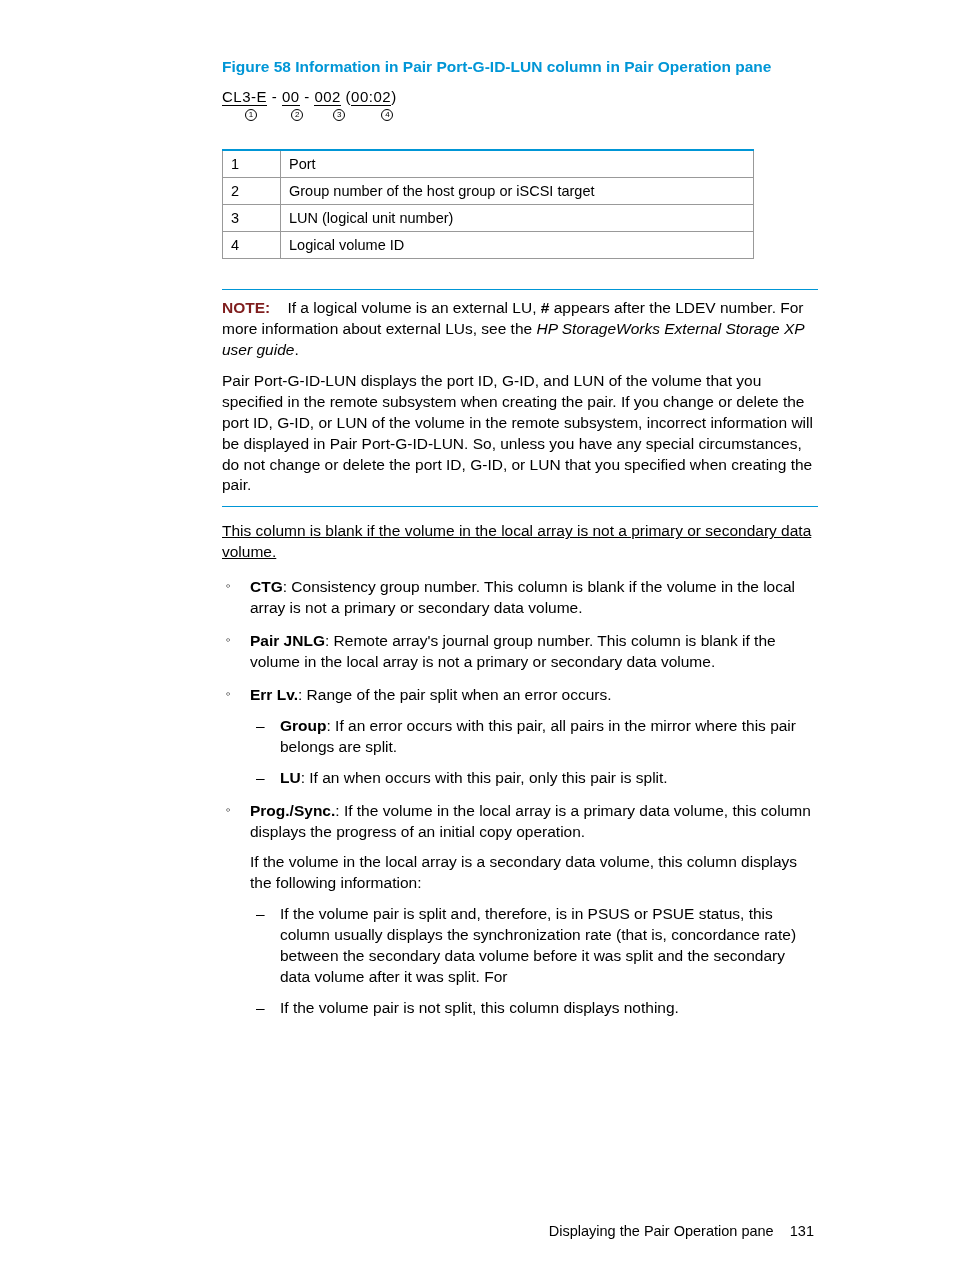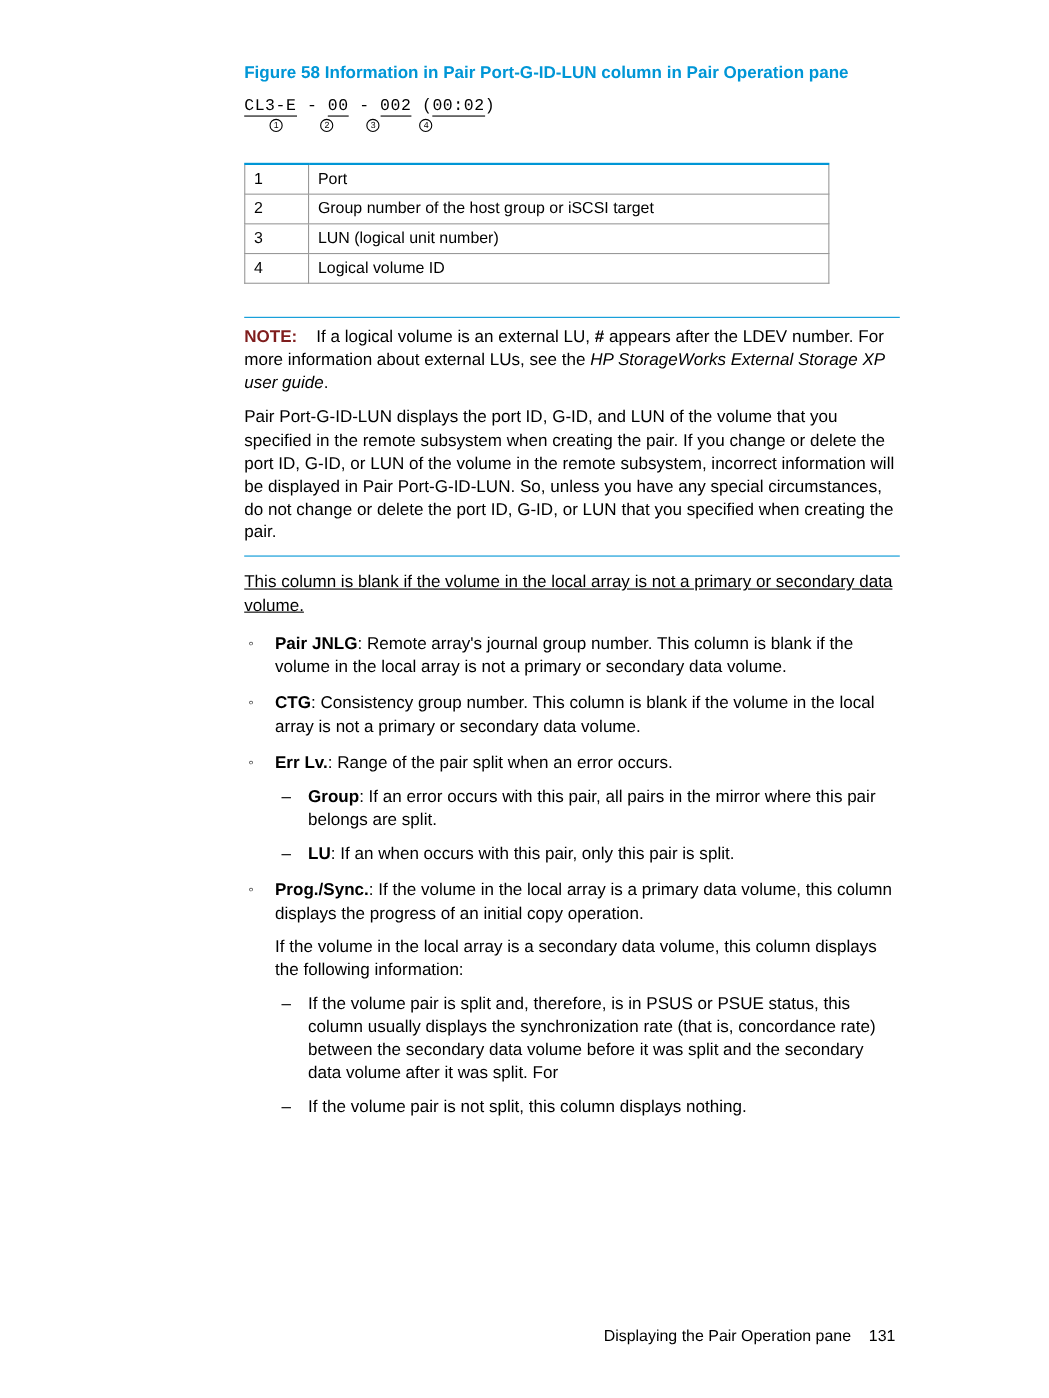--- a/index.html
+++ b/index.html
@@ -1,20 +1,20 @@
 <!DOCTYPE html>
 <html><head>
 <meta charset="utf-8">
 <style>
   * { box-sizing: border-box; margin: 0; padding: 0; }
   html, body { width: 954px; height: 1271px; background: #fff; font-family: Arial, Helvetica, sans-serif; color: #000; }
   .page { padding: 58px 40px 40px 222px; width: 858px; position: relative; height: 1271px; }
   .fig-title { color: #0096d6; font-weight: bold; font-size: 15.5px; margin-bottom: 12px; }
   .diagram { margin-bottom: 28px; }
-  .d-text { font-family: Liberation Mono, monospace; font-size: 15px; letter-spacing: 0.5px; }
+  .d-text { font-family: Liberation Sans, sans-serif; font-size: 15px; letter-spacing: 0.5px; }
   .d-seg { display: inline-block; position: relative; }
   .d-underline { border-bottom: 1px solid #000; }
   .d-row2 { margin-top: 2px; font-size: 11px; }
   .circ { display: inline-block; width: 12px; height: 12px; border: 1px solid #000; border-radius: 50%; font-size: 8px; line-height: 10px; text-align: center; vertical-align: middle; margin: 0; }
 
   table.legend { width: 532px; border-collapse: collapse; margin-bottom: 30px; }
   table.legend td { border: 1px solid #999; padding: 5px 8px; font-size: 14.5px; }
   table.legend tr:first-child td { border-top: 2px solid #0096d6; }
   table.legend td.num { width: 58px; }
 
@@ -26,21 +26,21 @@
   .hr2 { border: none; border-top: 1px solid #0096d6; margin: 8px 0 14px 0; }
 
   ul.bullets { list-style: none; padding-left: 0; }
   ul.bullets > li { position: relative; padding-left: 28px; font-size: 15.5px; line-height: 1.35; margin-bottom: 12px; }
   ul.bullets > li::before { content: "◦"; position: absolute; left: 4px; top: 0; font-size: 13px; }
   ul.dashes { list-style: none; padding-left: 0; margin-top: 10px; }
   ul.dashes > li { position: relative; padding-left: 30px; font-size: 15.5px; line-height: 1.35; margin-bottom: 10px; }
   ul.dashes > li::before { content: "–"; position: absolute; left: 6px; top: 0; }
   .b { font-weight: bold; }
 
-  .footer { position: absolute; bottom: 48px; right: 44px; font-size: 14.5px; }
+  .footer { position: absolute; bottom: 32px; right: 44px; font-size: 14.5px; }
 </style>
 </head>
 <body>
 
 <div class="page">
 
   <div class="fig-title">Figure 58 Information in Pair Port-G-ID-LUN column in Pair Operation pane</div>
 
   <div class="diagram">
     <div class="d-text">
@@ -84,24 +84,24 @@
     <span class="note-label">NOTE:</span>&nbsp;&nbsp;&nbsp;
     <span>If a logical volume is an external LU, </span><span class="b">#</span><span> appears after the LDEV number. For more information about external LUs, see the </span><span class="italic">HP StorageWorks External Storage XP user guide</span><span>.</span>
   </div>
   <div class="para">Pair Port-G-ID-LUN displays the port ID, G-ID, and LUN of the volume that you specified in the remote subsystem when creating the pair. If you change or delete the port ID, G-ID, or LUN of the volume in the remote subsystem, incorrect information will be displayed in Pair Port-G-ID-LUN. So, unless you have any special circumstances, do not change or delete the port ID, G-ID, or LUN that you specified when creating the pair.</div>
   <hr class="hr2">
 
   <div class="para" style="margin-bottom:14px;text-decoration:underline;">This column is blank if the volume in the local array is not a primary or secondary data volume.</div>
 
   <ul class="bullets">
     <li>
-      <span class="b">Pair JNLG</span><span>: Remote array's journal group number. This column is blank if the volume in the local array is not a primary or secondary data volume.</span>
+      <span class="b">CTG</span><span>: Consistency group number. This column is blank if the volume in the local array is not a primary or secondary data volume.</span>
     </li>
     <li>
-      <span class="b">CTG</span><span>: Consistency group number. This column is blank if the volume in the local array is not a primary or secondary data volume.</span>
+      <span class="b">Pair JNLG</span><span>: Remote array's journal group number. This column is blank if the volume in the local array is not a primary or secondary data volume.</span>
     </li>
     <li>
       <span class="b">Err Lv.</span><span>: Range of the pair split when an error occurs.</span>
       <ul class="dashes">
         <li>
           <span class="b">Group</span><span>: If an error occurs with this pair, all pairs in the mirror where this pair belongs are split.</span>
         </li>
         <li>
           <span class="b">LU</span><span>: If an when occurs with this pair, only this pair is split.</span>
         </li>

